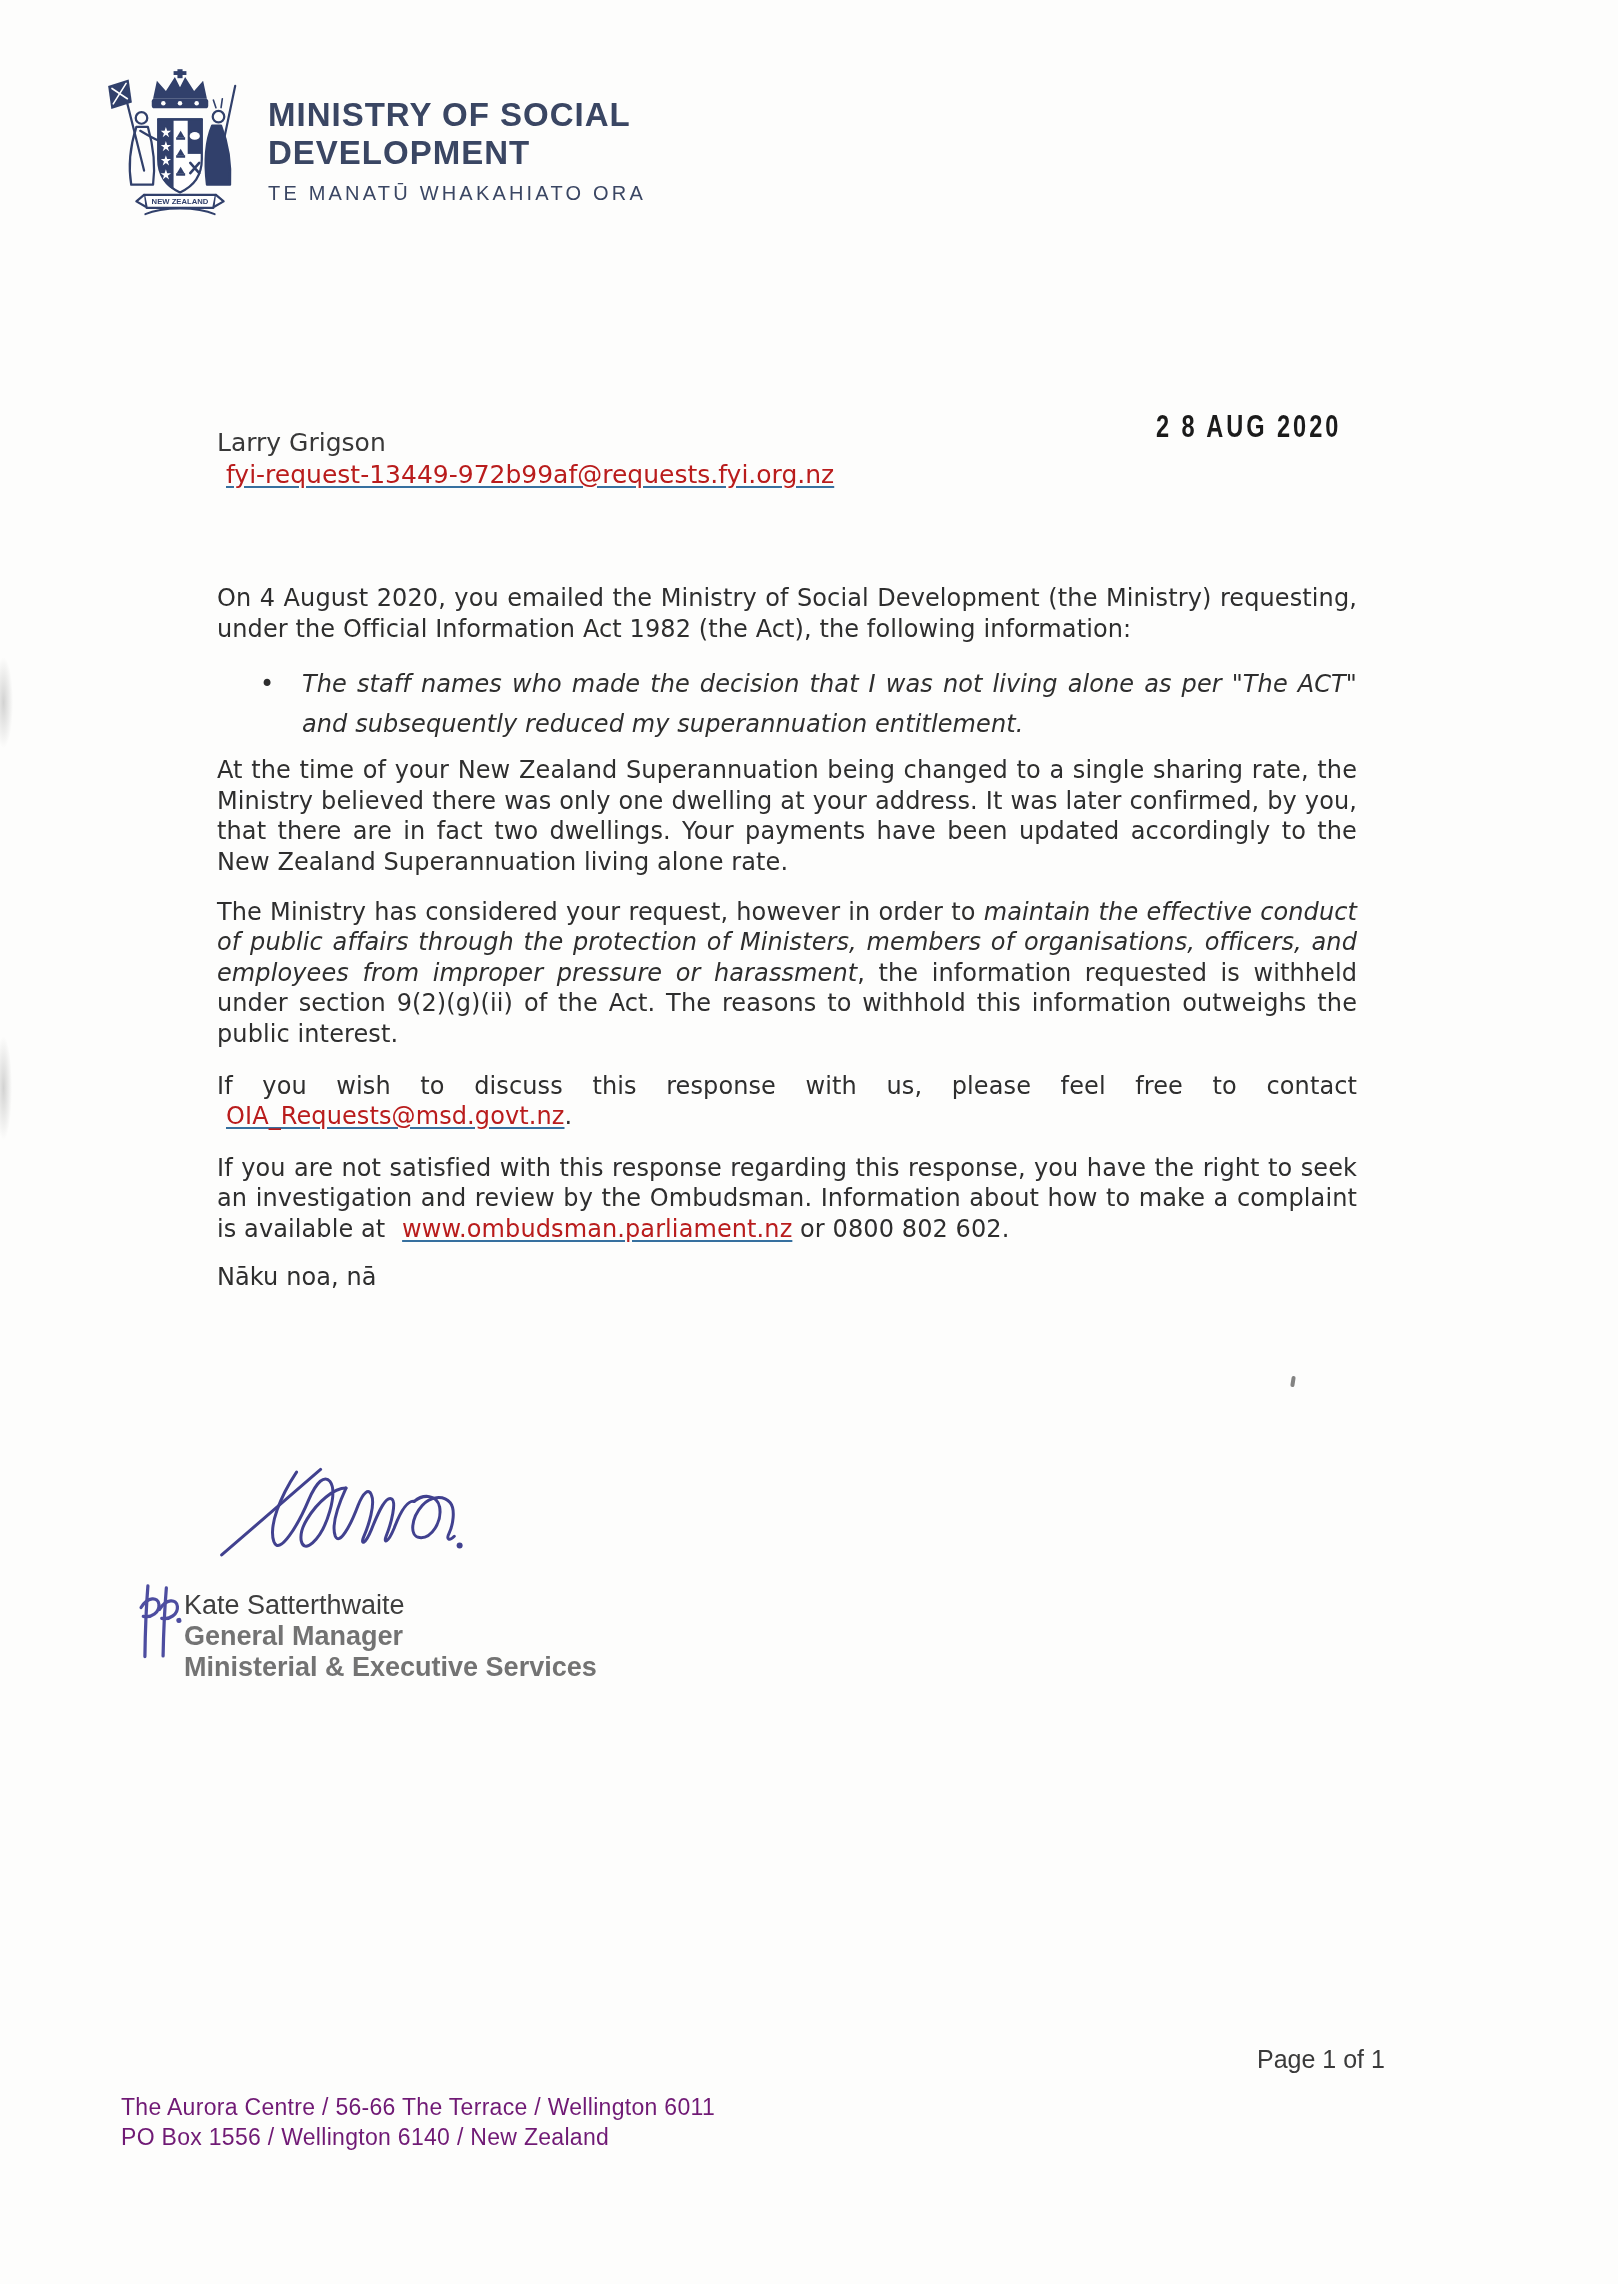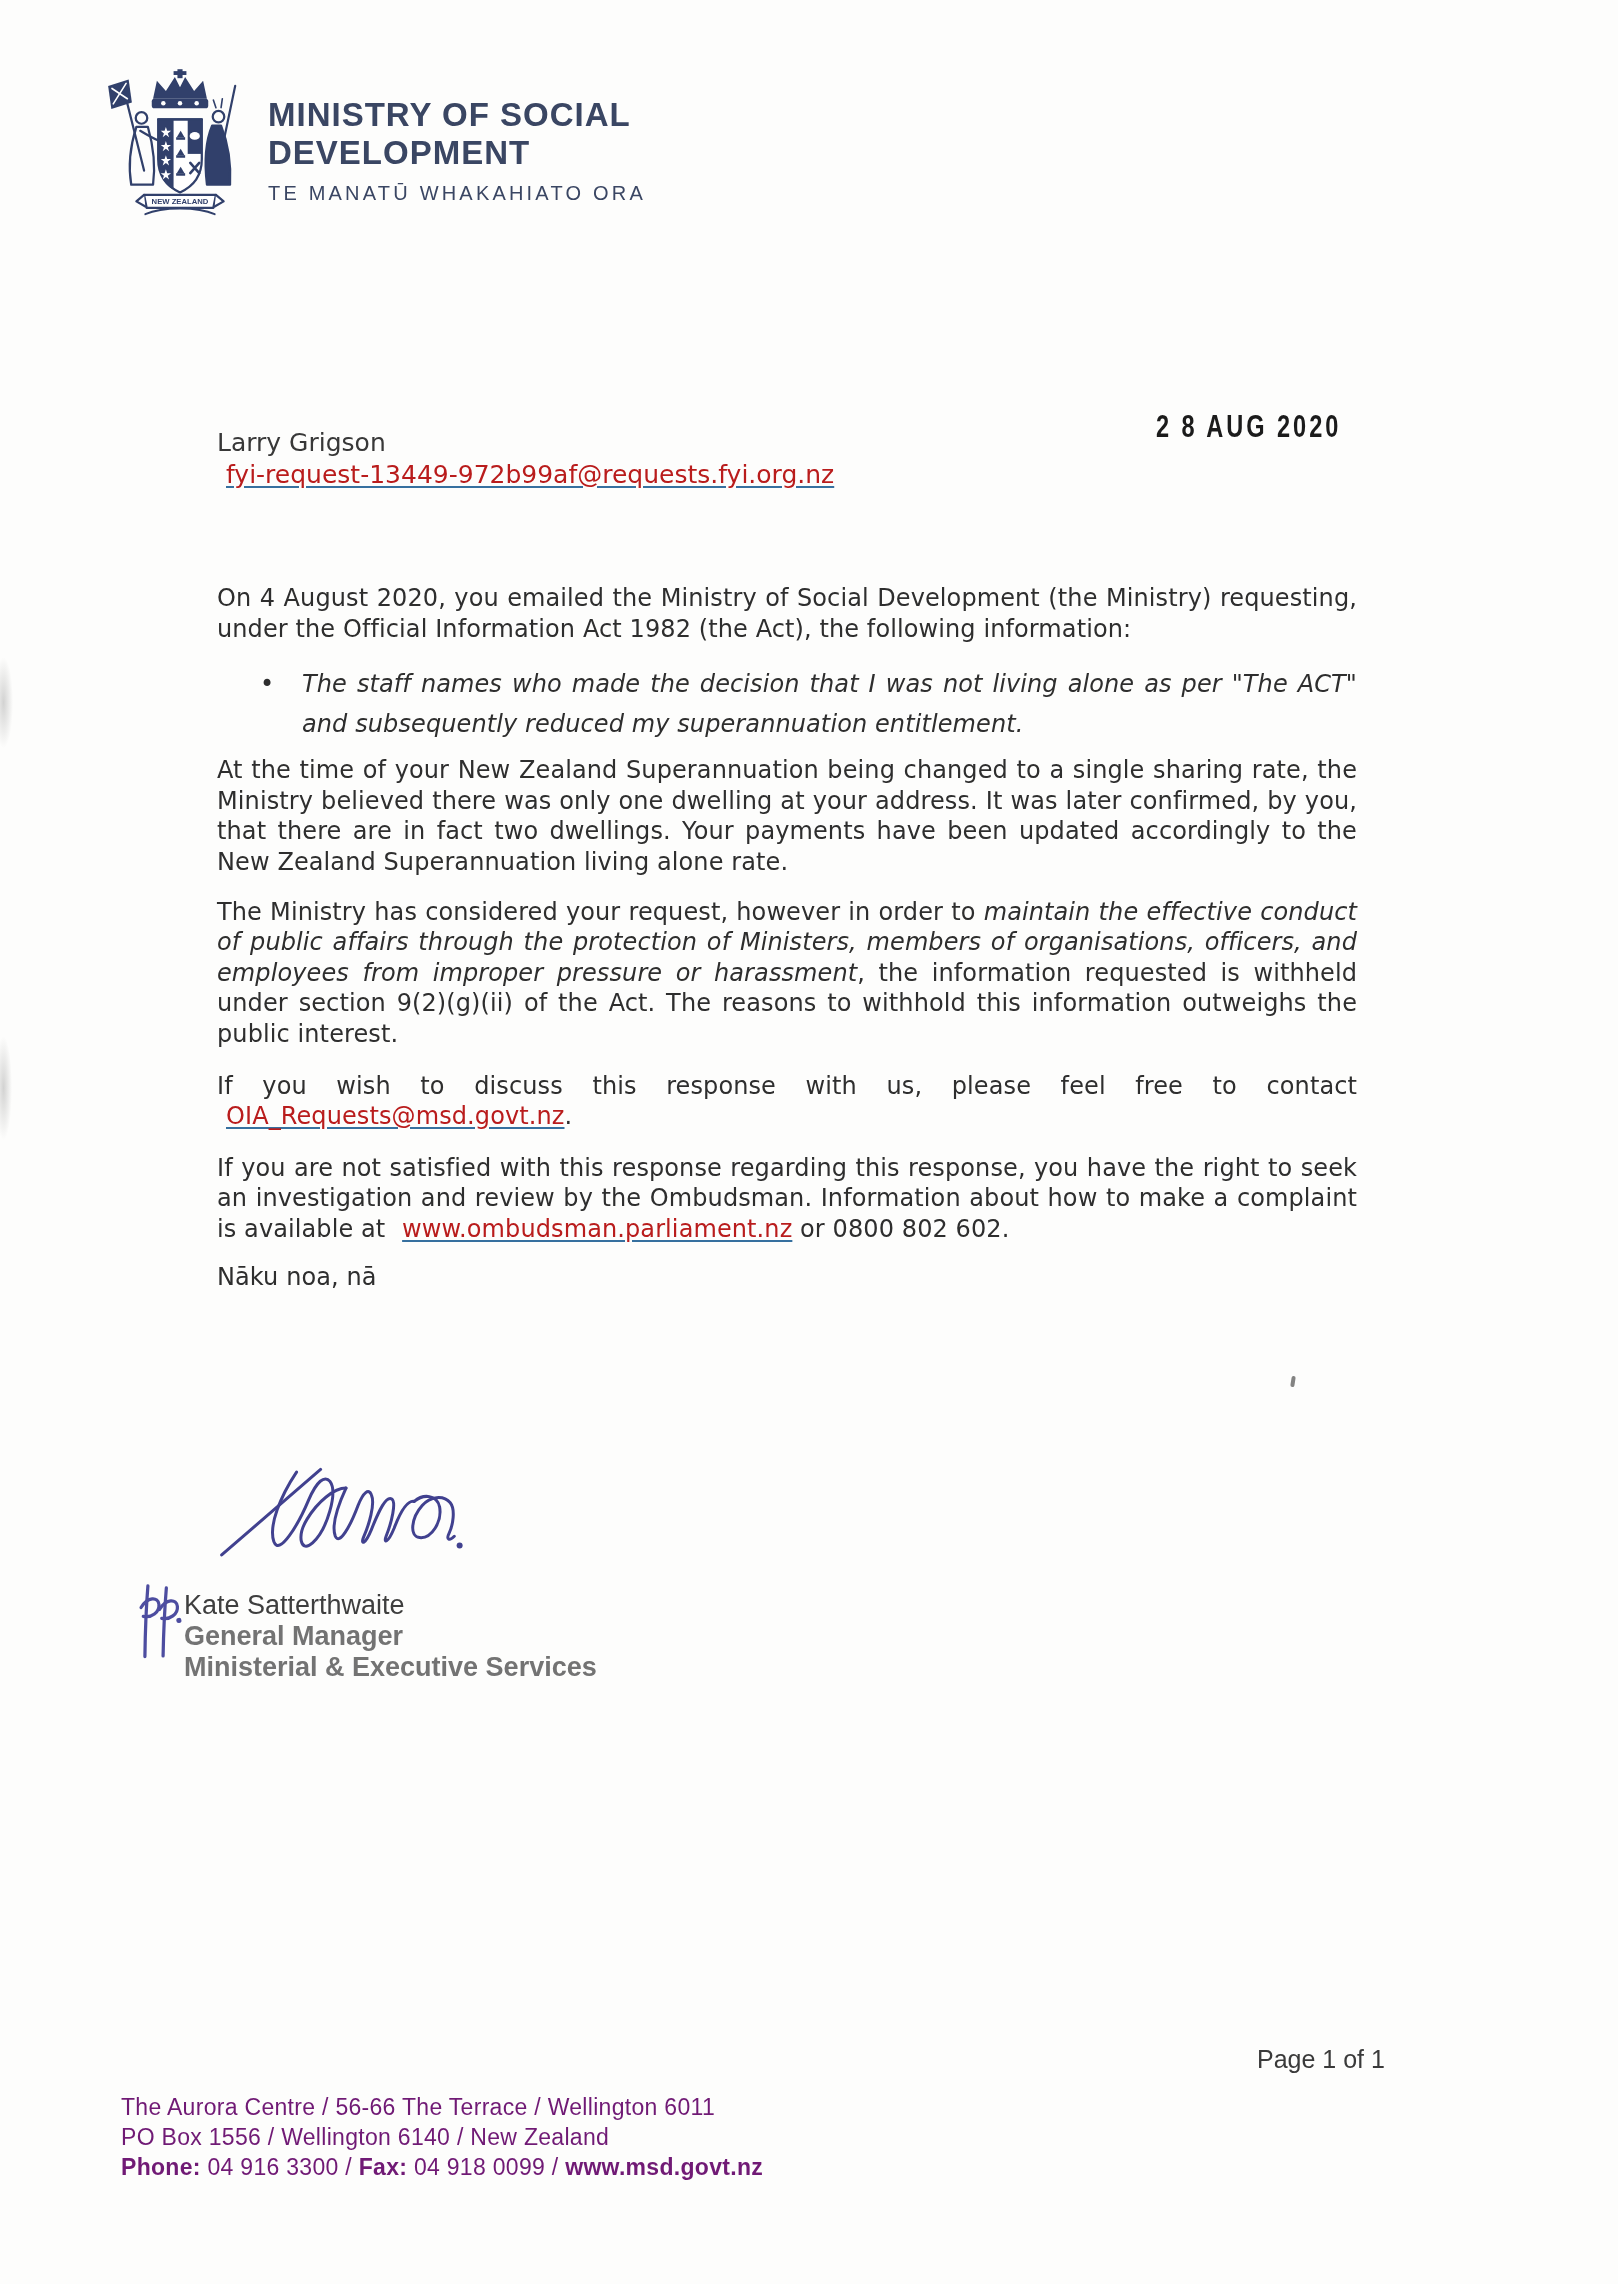--- a/index.html
+++ b/index.html
@@ -183,20 +183,19 @@
     <div class="sig-name">Kate Satterthwaite</div>
     <div class="sig-bold">General Manager</div>
     <div class="sig-bold">Ministerial &amp; Executive Services</div>
   </div>
 
   <div class="page-number">Page 1 of 1</div>
 
   <div class="footer">
     <div>The Aurora Centre / 56-66 The Terrace / Wellington 6011</div>
     <div>PO Box 1556 / Wellington 6140 / New Zealand</div>
-    <div><span class="b">Phone:</span><span> 04 916 3300 / </span><span class="b">Fax:</span><span> 04 918 0099 / </span><span class="b">www.msd.govt.nz</span></div>
   </div>
 
   <div class="smudge smudge1"></div>
   <div class="smudge smudge2"></div>
 
 </div>
 
 
 </body></html>

